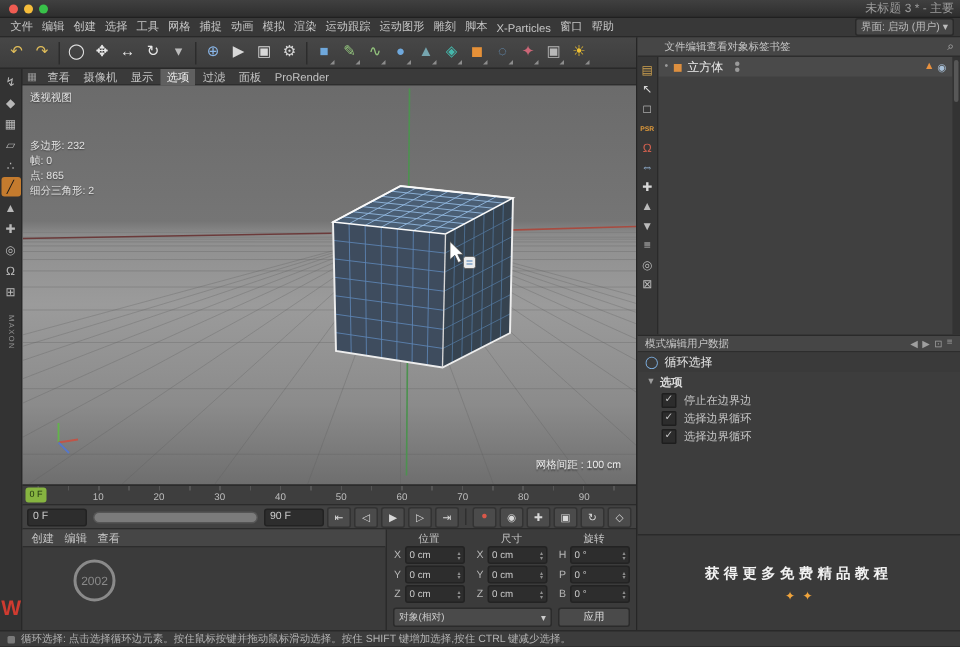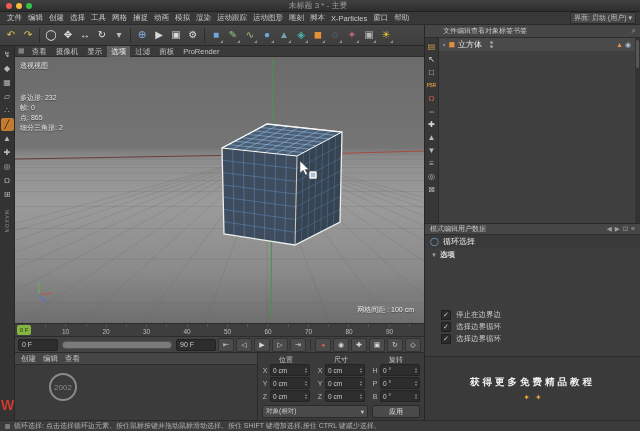--- a/index.html
+++ b/index.html
@@ -8,21 +8,21 @@
        font-family:"Liberation Sans","DejaVu Sans",sans-serif;color:#ccc;font-size:8px;
        -webkit-user-select:none;user-select:none;}
 
   
   .titlebar{position:absolute;left:0;top:0;width:640px;height:12px;
             background:linear-gradient(#404040,#2e2e2e);border-bottom:1px solid #202020;
             display:flex;align-items:center;box-sizing:border-box;}
   .traffic{display:flex;gap:4px;padding-left:6px;z-index:2;}
   .light{width:6px;height:6px;border-radius:50%;}
   .l-red{background:#f05c52;}.l-yel{background:#f6bd3b;}.l-grn{background:#38c149;}
-  .title-text{position:absolute;left:0;right:4px;text-align:center;font-size:8px;color:#9c9c9c;}
+  .title-text{position:absolute;left:0;right:4px;text-align:right;font-size:8px;color:#9c9c9c;}
 
   
   .menubar{position:absolute;left:0;top:12px;width:640px;height:13px;background:#383838;
            border-bottom:1px solid #292929;display:flex;align-items:center;padding:0 4px;
            box-sizing:border-box;white-space:nowrap;overflow:hidden;}
   .mb-items{display:flex;align-items:center;}
   .mb-item{padding:0 3px;font-size:7.5px;color:#c6c6c6;}
   .mb-right{margin-left:auto;display:flex;align-items:center;gap:2px;background:#464646;
             border:1px solid #2a2a2a;border-radius:2px;height:10px;padding:0 3px;
             font-size:7px;color:#bdbdbd;}
@@ -151,21 +151,21 @@
              align-items:center;gap:5px;padding:0 5px;box-sizing:border-box;}
   .am-mi{font-size:7px;color:#c6c6c6;}
   .am-right{margin-left:auto;display:flex;gap:3px;font-size:6.5px;color:#9f9f9f;}
   .am-title{position:absolute;left:0;top:210px;right:0;height:13px;background:#3a3a3a;
             display:flex;align-items:center;gap:4px;padding:0 5px;font-size:8px;color:#e8e8e8;
             box-sizing:border-box;}
   .am-title-icon{color:#7fb2e5;font-size:8px;}
   .am-group{position:absolute;left:0;top:224px;right:0;height:11px;display:flex;align-items:center;
             gap:3px;padding:0 6px;font-size:7.5px;font-weight:bold;color:#dcdcdc;box-sizing:border-box;}
   .am-caret{font-size:6px;color:#9d9d9d;}
-  .am-options{position:absolute;left:0;top:236px;right:0;margin-top:48px;}
+  .am-options{position:absolute;left:0;top:236px;right:0;}
   .am-opt{display:flex;align-items:center;gap:5px;height:12px;padding-left:16px;}
   .cb{width:8px;height:8px;background:#2c2c2c;border:1px solid #1e1e1e;border-radius:1px;
       color:#c3c3c3;font-size:7px;line-height:8px;text-align:center;}
   .am-opt-label{font-size:7.5px;color:#c8c8c8;}
 
   .promo{position:absolute;left:0;top:331px;right:0;height:64px;background:#3a3a3a;
          border-top:1px solid #2a2a2a;display:flex;flex-direction:column;align-items:center;
          justify-content:center;gap:4px;}
   .promo-1{font-size:9.5px;font-weight:bold;color:#f2f2f2;letter-spacing:3px;}
   .promo-brand{display:flex;align-items:center;gap:5px;font-size:14px;font-weight:bold;

